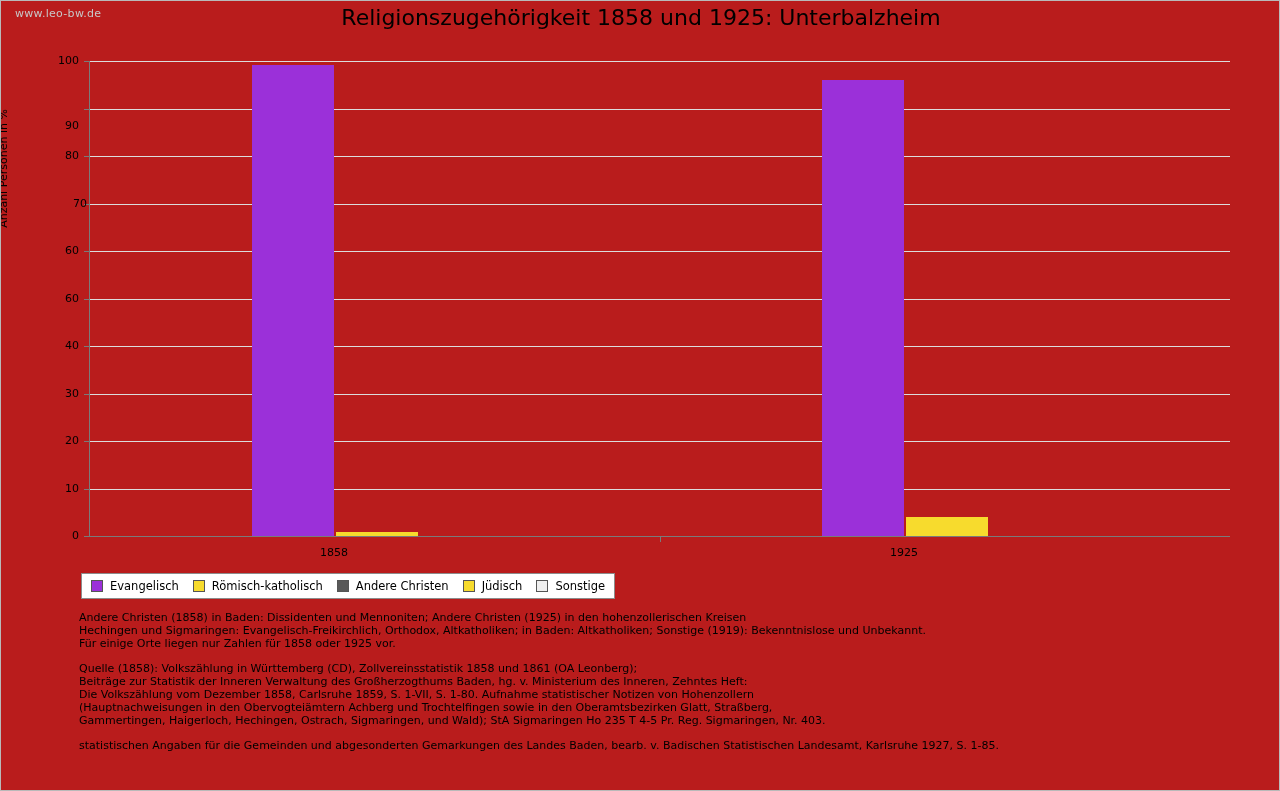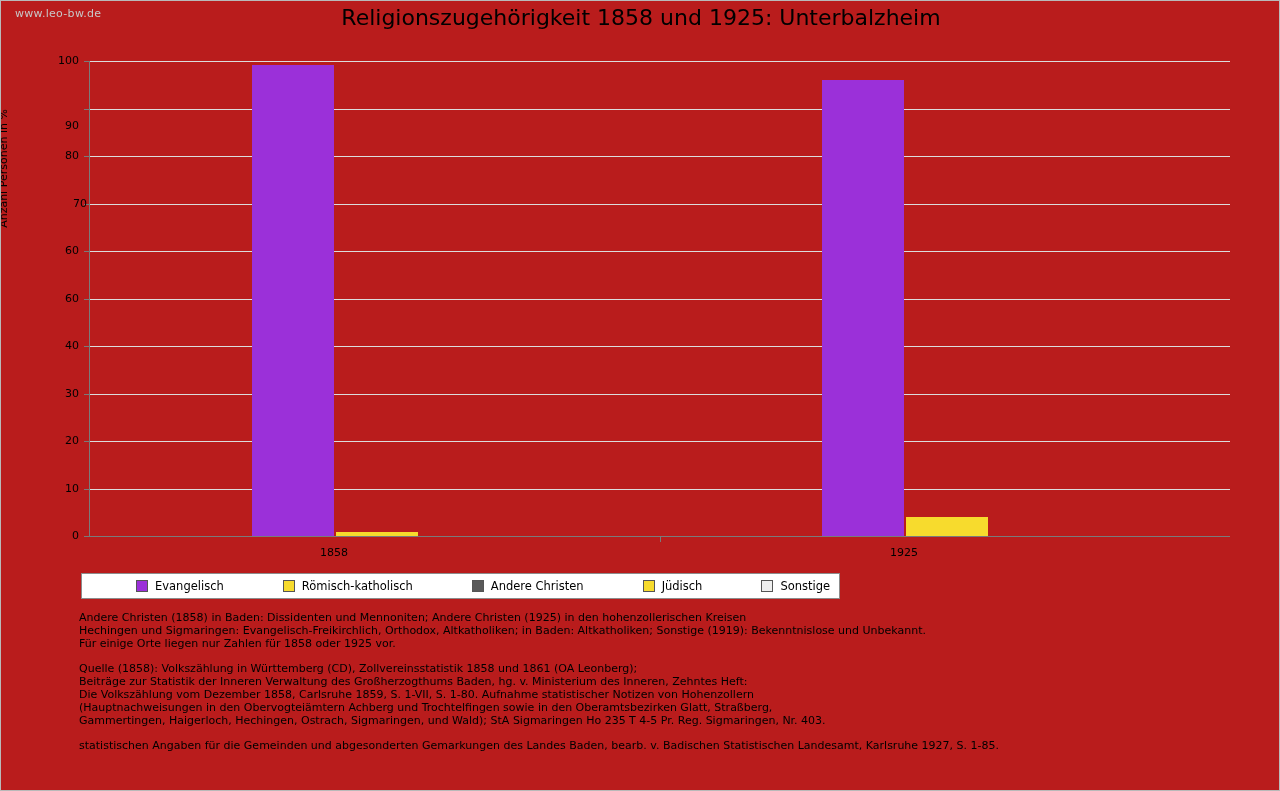--- a/index.html
+++ b/index.html
@@ -113,21 +113,20 @@
     padding: 5px 9px;
     display: inline-flex;
     align-items: center;
     gap: 14px;
     font-size: 11.5px;
   }
   .legend-item {
     display: flex;
     align-items: center;
     gap: 7px;
-    margin-left: 45px;
   }
   .legend-swatch {
     width: 12px;
     height: 12px;
     border: 1px solid #555;
     box-sizing: border-box;
   }
   #notes {
     position: absolute;
     left: 78px;

